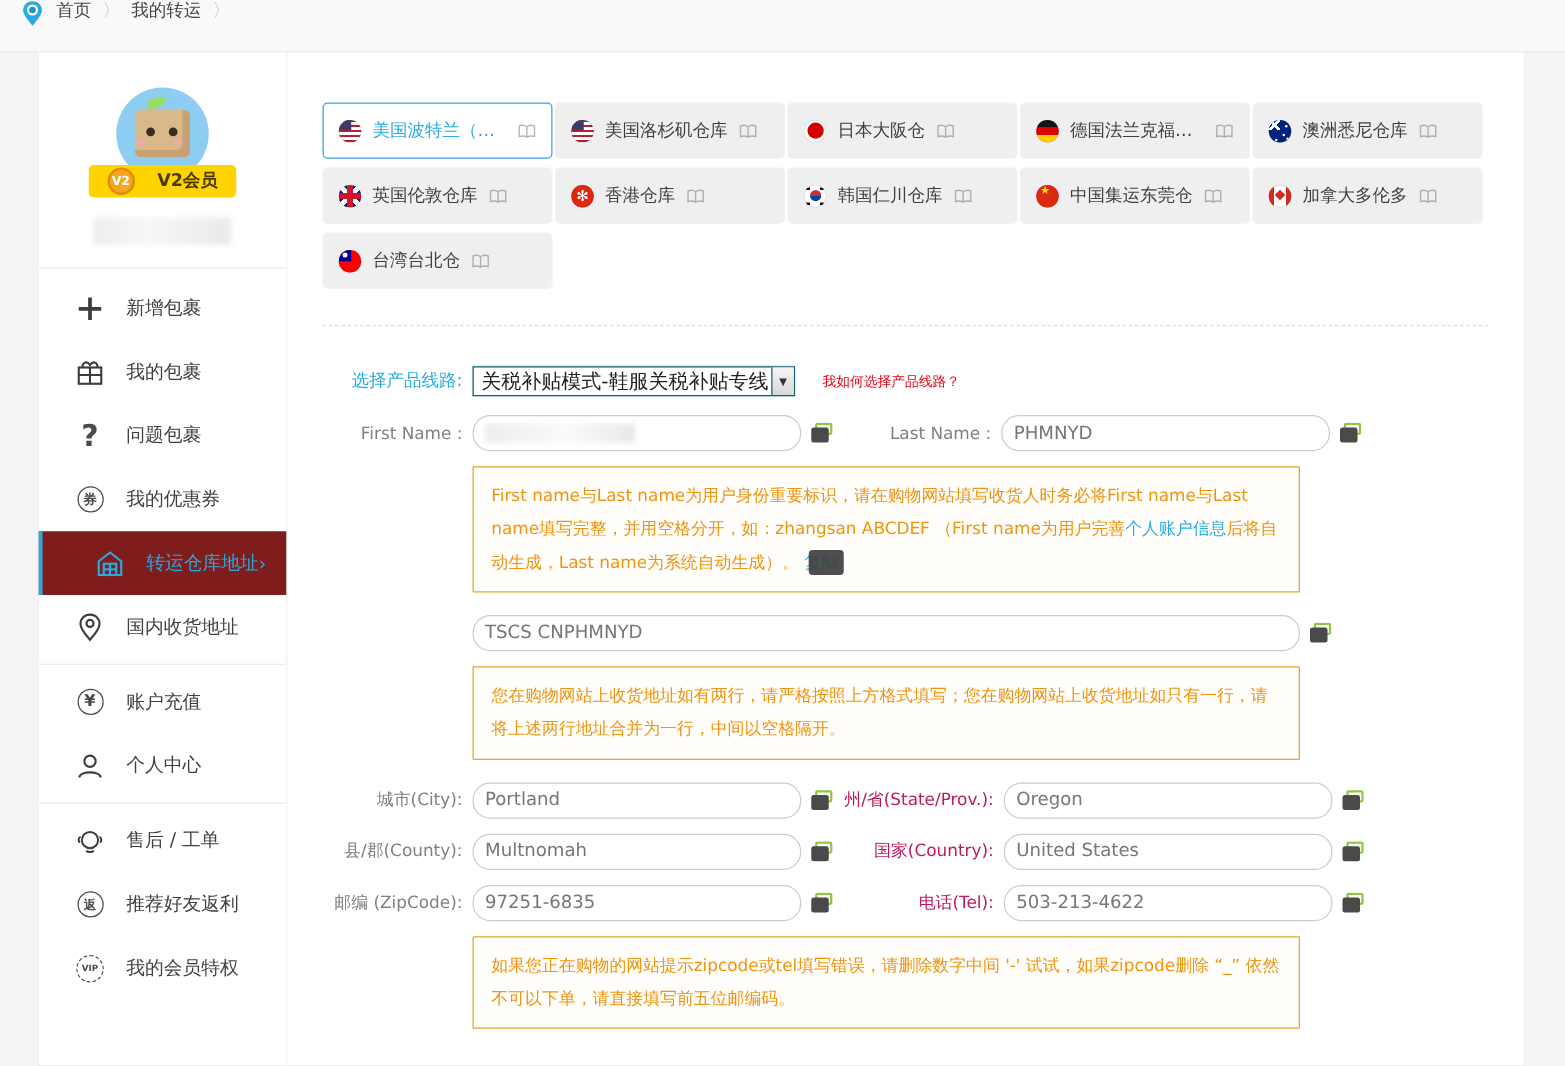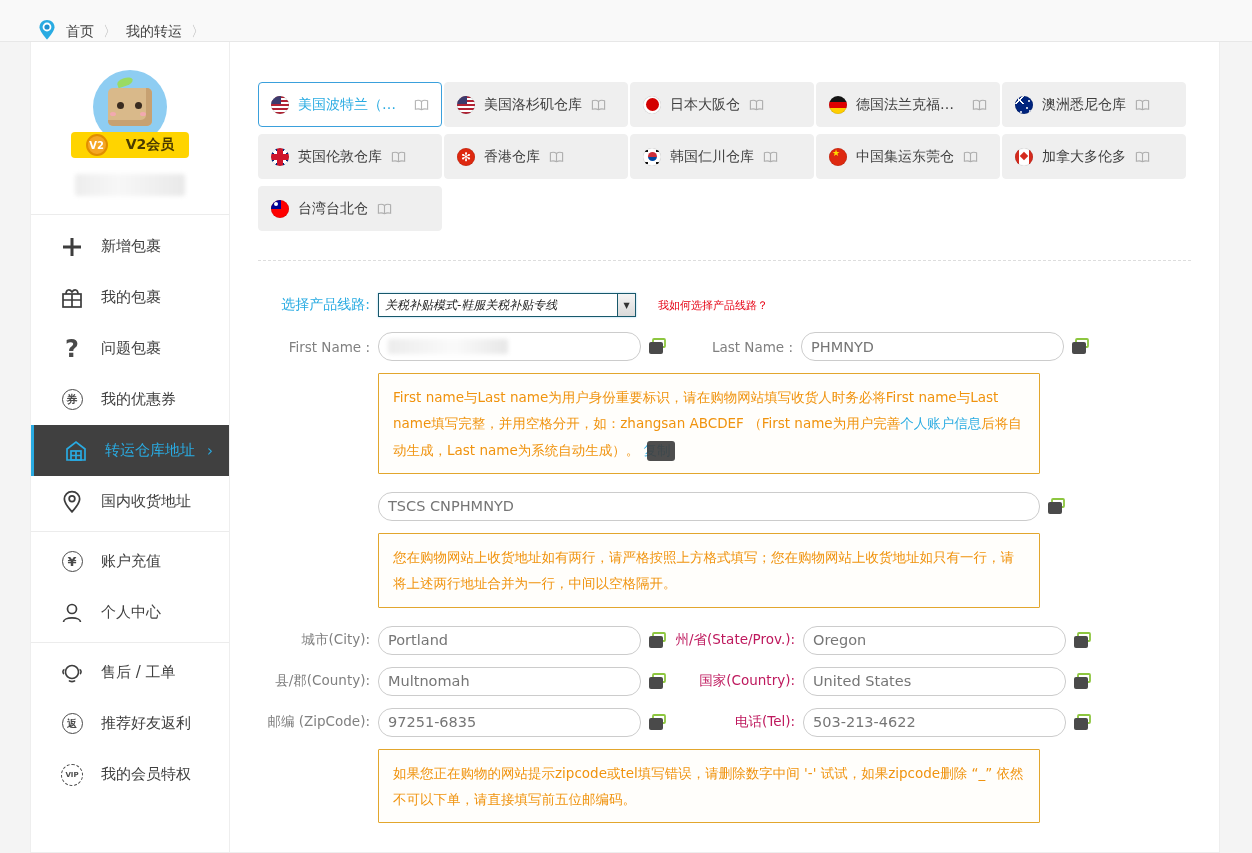--- a/index.html
+++ b/index.html
@@ -4,21 +4,21 @@
 <style>
   * { box-sizing: border-box; margin: 0; padding: 0; }
   html,body { width:1252px; height:853px; }
   body {
     font-family: "DejaVu Sans", "Liberation Sans", sans-serif;
     background:#f4f4f4; color:#333; font-size:14px; overflow:hidden;
   }
   
   .topbar {
     height:42px; background:#f9f9f9; border-bottom:1px solid #e7e7e7;
-    display:flex; align-items:flex-end; padding-left:38px;
+    display:flex; align-items:flex-start; padding-left:17px;
   }
   .topbar .crumb { color:#444; font-size:14px; margin:0 4px; cursor:pointer; }
   .topbar .sep { color:#bbb; font-size:14px; margin:0 5px; }
   .pin-svg { margin-right:6px; }
   
   .wrap { display:flex; margin-left:30px; align-items:stretch; height:811px; }
   .sidebar {
     width:200px; background:#fff; border:1px solid #eee; border-top:none;
     flex:none;
   }
@@ -52,21 +52,21 @@
     width:110px; height:22px; margin:16px auto 4px; border-radius:3px;
     background:linear-gradient(90deg,#ededed,#f7f7f7 40%,#e9e9e9); filter:blur(2px);
   }
   
   .menu { padding-top:6px; }
   .menu-item {
     height:51px; display:flex; align-items:center; padding-left:28px; cursor:pointer;
     color:#3f3f3f; font-size:15px; position:relative;
   }
   .menu-item .mi-icon { width:26px; height:26px; margin-right:16px; display:flex; align-items:center; justify-content:center; flex:none; color:#4a4a4a; }
-  .menu-item.active { background:#404040; color:#29abe2; border-left:3px solid #29abe2; padding-left:29px; }
+  .menu-item.active { background:#7f1d1d; color:#29abe2; border-left:3px solid #29abe2; padding-left:41px; }
   .menu-item.active .mi-icon { color:#29abe2; }
   .menu-item .chev { position:absolute; right:16px; color:#29abe2; font-size:15px; }
   .menu-divider { border-top:1px solid #ececec; margin:4px 0; }
   .circle-glyph {
     width:21px; height:21px; border:1.6px solid currentColor; border-radius:50%;
     display:flex; align-items:center; justify-content:center; font-size:11px; font-weight:bold;
   }
   .q-glyph { font-size:24px; font-weight:bold; color:#3d3d3d; }
   .vip-glyph {
     width:22px; height:22px; border:1.6px dashed currentColor; border-radius:50%;
@@ -127,21 +127,21 @@
     display:flex; align-items:center; padding:0 9px; color:#767676; font-size:14.5px;
   }
   .inp-sm { width:263px; }
   .inp-lg { width:662px; }
   .copy-ic { margin-left:7px; flex:none; cursor:pointer; }
   .gap { width:28px; flex:none; }
   .select-box {
     width:258px; height:24px; border:1px solid #18586b; box-shadow:0 0 2px #9fd4ef;
     display:flex; align-items:center; background:#fff; cursor:pointer; margin-right:22px;
   }
-  .select-box .sel-text { flex:1; padding:0 6px; font-size:12px; color:#222; white-space:nowrap; overflow:hidden;font-style:italic; }
+  .select-box .sel-text { flex:1; padding:0 6px; font-size:16px; color:#222; white-space:nowrap; overflow:hidden; }
   .select-box .sel-btn {
     width:18px; height:100%; border-left:1px solid #18586b; background:linear-gradient(180deg,#f4f4f4,#d9d9d9);
     display:flex; align-items:center; justify-content:center; font-size:8px; color:#333;
   }
   .help-link { color:#e60012; font-size:11px; cursor:pointer; }
   .note {
     margin:3px 0 18px 120px; width:662px; border:1px solid #e2a62d; background:#fffefb;
     padding:10px 14px; color:#f0930e; font-size:13.5px; line-height:1.95; border-radius:1px;
   }
   .note .blue-link { color:#29abe2; cursor:pointer; }

